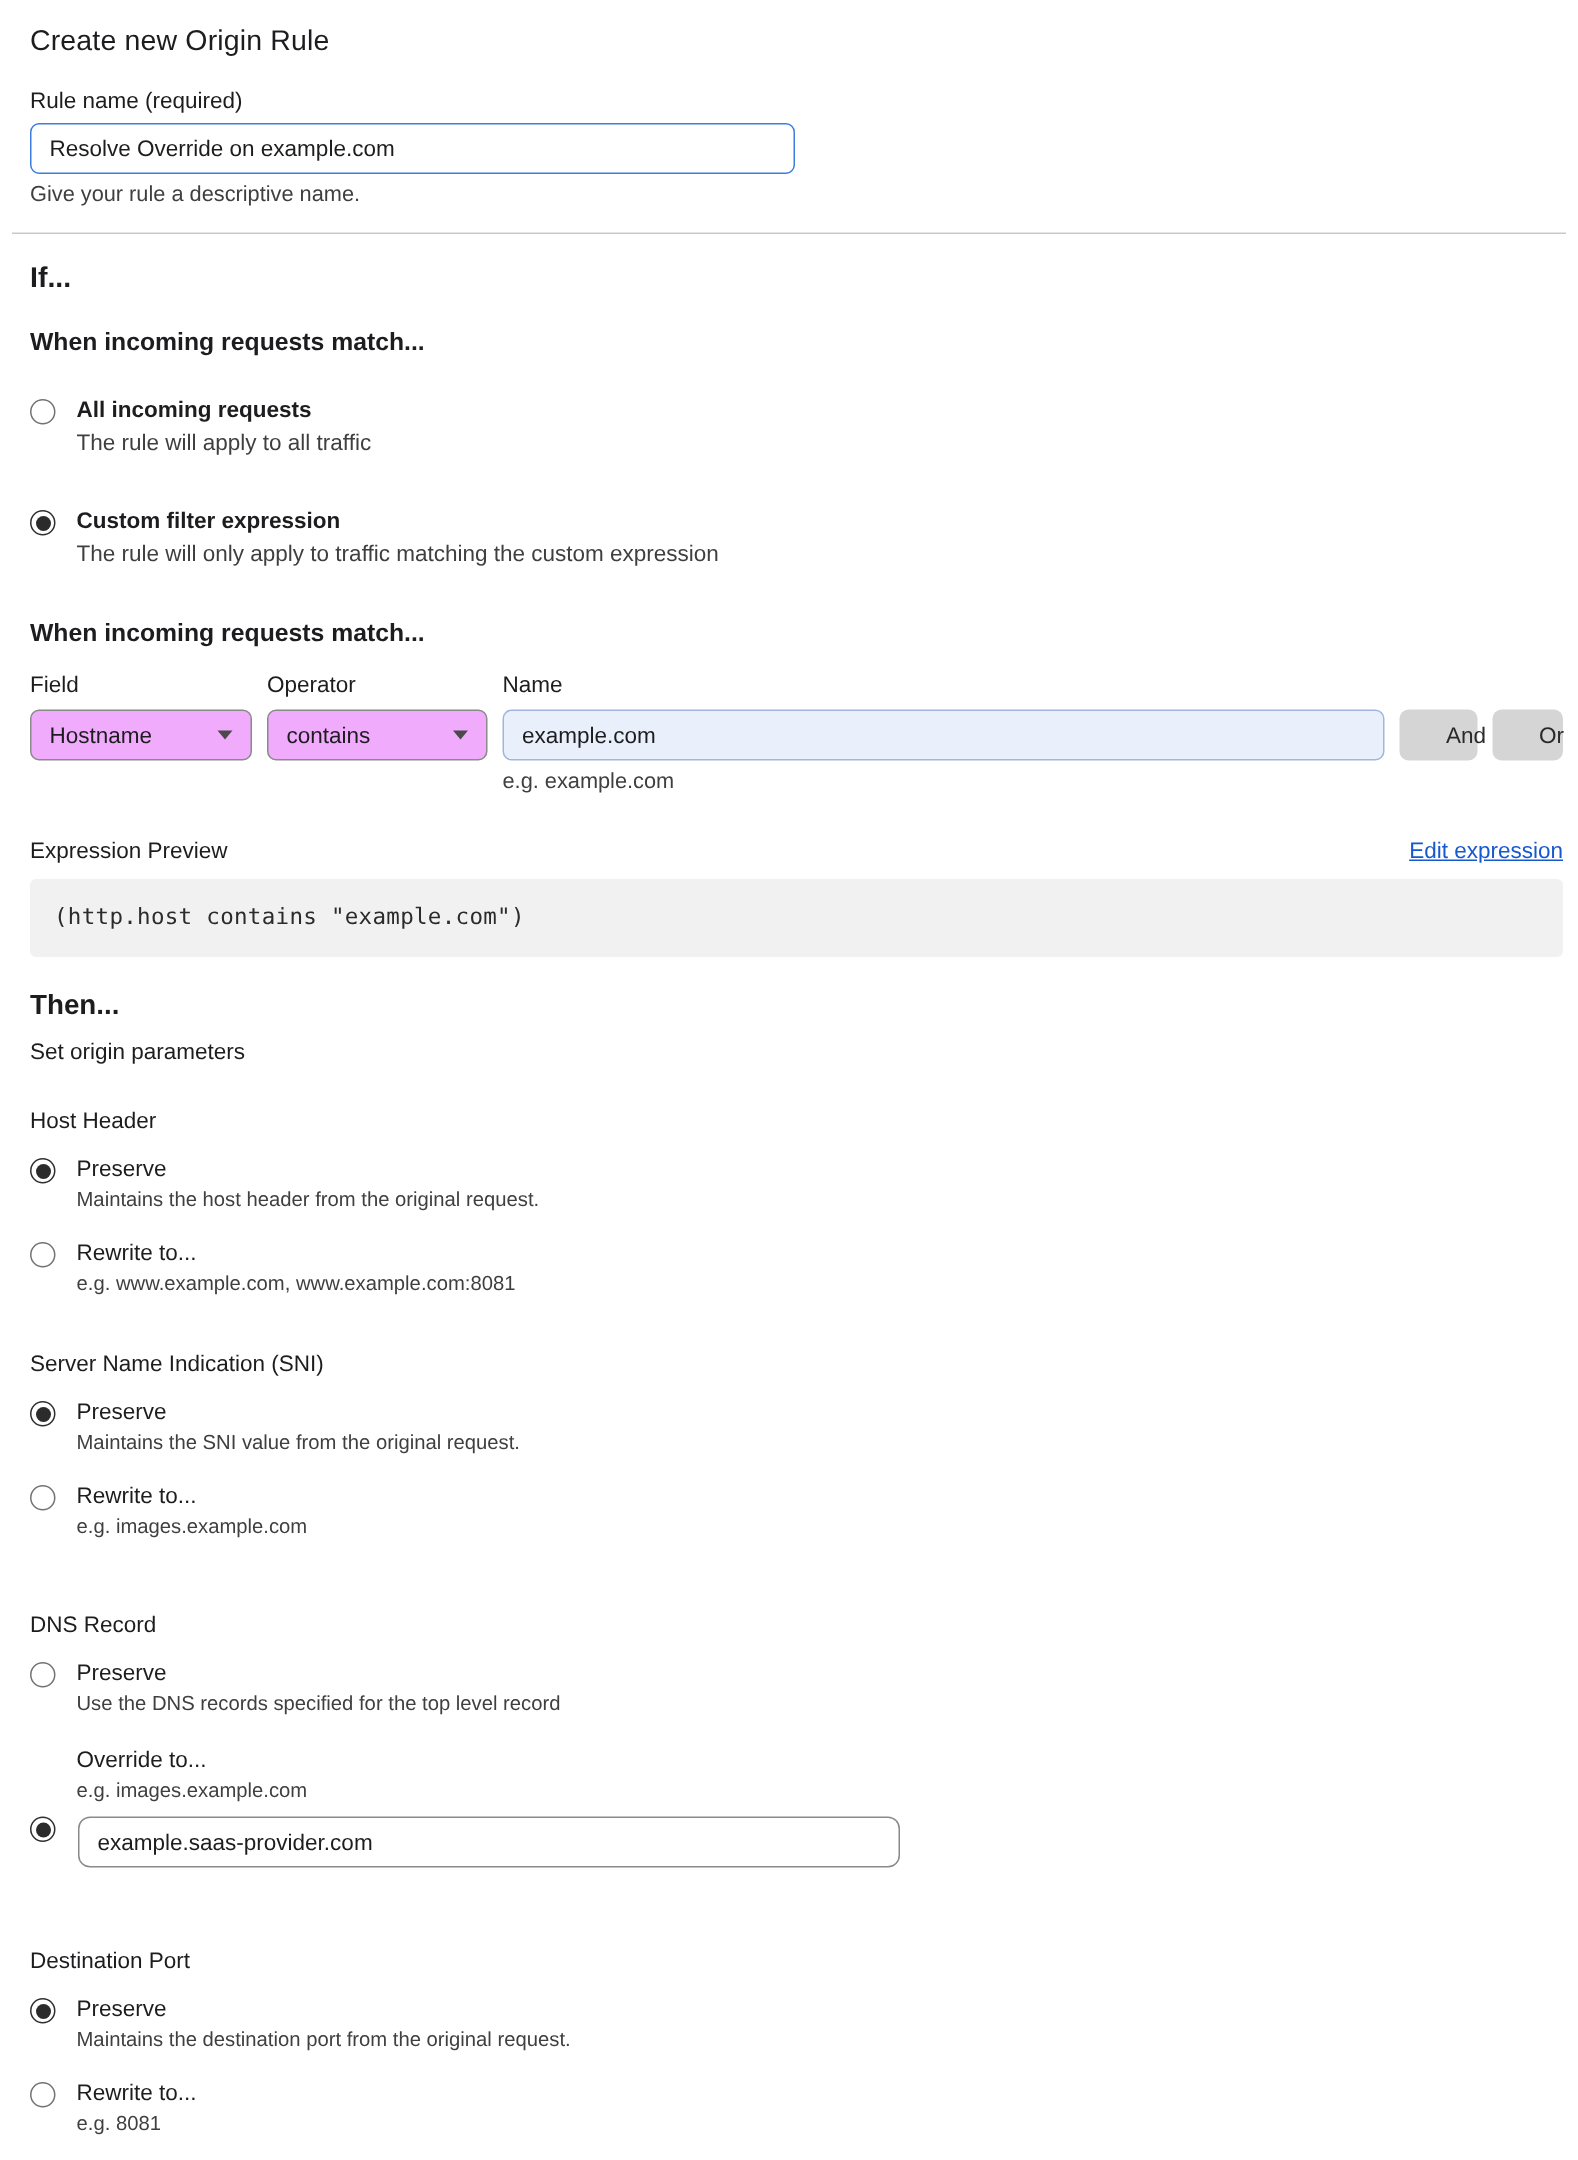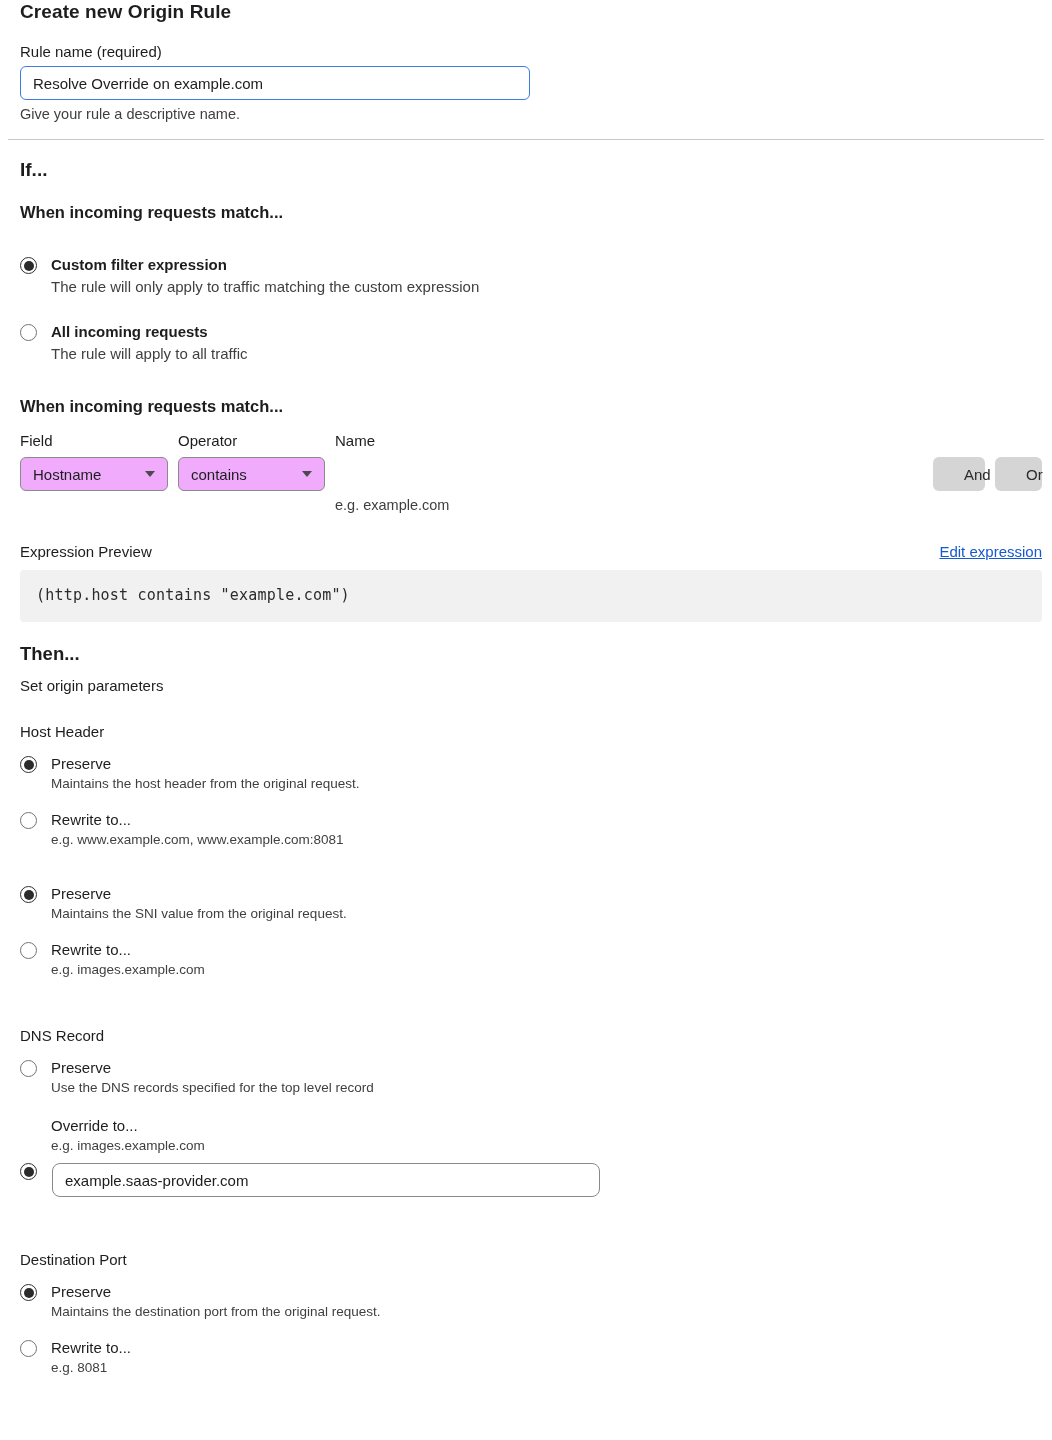--- a/index.html
+++ b/index.html
@@ -6,21 +6,21 @@
   * { box-sizing: border-box; margin: 0; padding: 0; }
   html, body { background: #ffffff; }
   body {
     width: 1052px; min-height: 1440px;
     font-family: "Liberation Sans", sans-serif;
     color: #1d1d1f;
     -webkit-font-smoothing: antialiased;
   }
   .container { padding: 0 10px 14px 20px; width: 1052px; }
 
-  h1.page-title { font-size: 19px; font-weight: 700; line-height: 24px; margin-top: 0; letter-spacing: .1px; }
+  h1.page-title { font-size: 19px; font-weight: 400; line-height: 24px; margin-top: 16px; letter-spacing: .1px; }
 
   .field-label { display: block; font-size: 15px; line-height: 18px; margin-top: 19px; color: #1d1d1f; }
   .text-input {
     display: block; height: 34px; font-size: 15px; color: #1d1d1f;
     font-family: "Liberation Sans", sans-serif;
     padding: 0 12px; border-radius: 6px; background: #fff;
     border: 1px solid #8a8a8a; outline: none;
   }
   .rule-name-input { width: 510px; margin-top: 5px; border: 1.5px solid #3b7de0; }
   .help-text { font-size: 14.5px; line-height: 18px; color: #3f3f3f; margin-top: 5px; }
@@ -108,51 +108,52 @@
 
   <label class="field-label">Rule name (required)</label>
   <input class="text-input rule-name-input" type="text" value="Resolve Override on example.com" style="">
   <div class="help-text">Give your rule a descriptive name.</div>
 
   <hr class="divider">
 
   <h2 class="if-heading">If...</h2>
   <h3 class="match-heading">When incoming requests match...</h3>
 
+  <div class="option option-gap-1">
+    <span class="radio"></span>
+    <div class="option-texts">
+      <div class="radio-label bold">All incoming requests</div>
+      <div class="radio-desc">The rule will apply to all traffic</div>
+    </div>
+  </div>
+
   <div class="option option-gap-2">
     <span class="radio checked"></span>
     <div class="option-texts">
       <div class="radio-label bold">Custom filter expression</div>
       <div class="radio-desc">The rule will only apply to traffic matching the custom expression</div>
     </div>
   </div>
 
-  <div class="option option-gap-1">
-    <span class="radio"></span>
-    <div class="option-texts">
-      <div class="radio-label bold">All incoming requests</div>
-      <div class="radio-desc">The rule will apply to all traffic</div>
-    </div>
-  </div>
-
   <h3 class="match-heading-2">When incoming requests match...</h3>
 
   <div class="builder-grid">
     <div class="col-label c1">Field</div>
     <div class="col-label c2">Operator</div>
     <div class="col-label c3">Name</div>
 
     <div class="select row2 c1">
       <span class="select-value">Hostname</span>
       <span class="chevron-down"></span>
     </div>
     <div class="select row2 c2">
       <span class="select-value">contains</span>
       <span class="chevron-down"></span>
     </div>
+    <input class="text-input value-input row2 c3" type="text" value="example.com" style="">
     <button class="mini-btn row2 c4">And</button>
     <button class="mini-btn row2 c5">Or</button>
 
     <div class="builder-help row3 c3">e.g. example.com</div>
   </div>
 
   <div class="preview-header">
     <span class="preview-label">Expression Preview</span>
     <a class="edit-link">Edit expression</a>
   </div>
@@ -175,20 +176,21 @@
     <div class="option option-b">
       <span class="radio"></span>
       <div class="option-texts">
         <div class="radio-label">Rewrite to...</div>
         <div class="radio-desc">e.g. www.example.com, www.example.com:8081</div>
       </div>
     </div>
   </div>
 
   <div class="group g-sni">
+    <div class="group-label">Server Name Indication (SNI)</div>
     <div class="option option-a">
       <span class="radio checked"></span>
       <div class="option-texts">
         <div class="radio-label">Preserve</div>
         <div class="radio-desc">Maintains the SNI value from the original request.</div>
       </div>
     </div>
     <div class="option option-b">
       <span class="radio"></span>
       <div class="option-texts">

